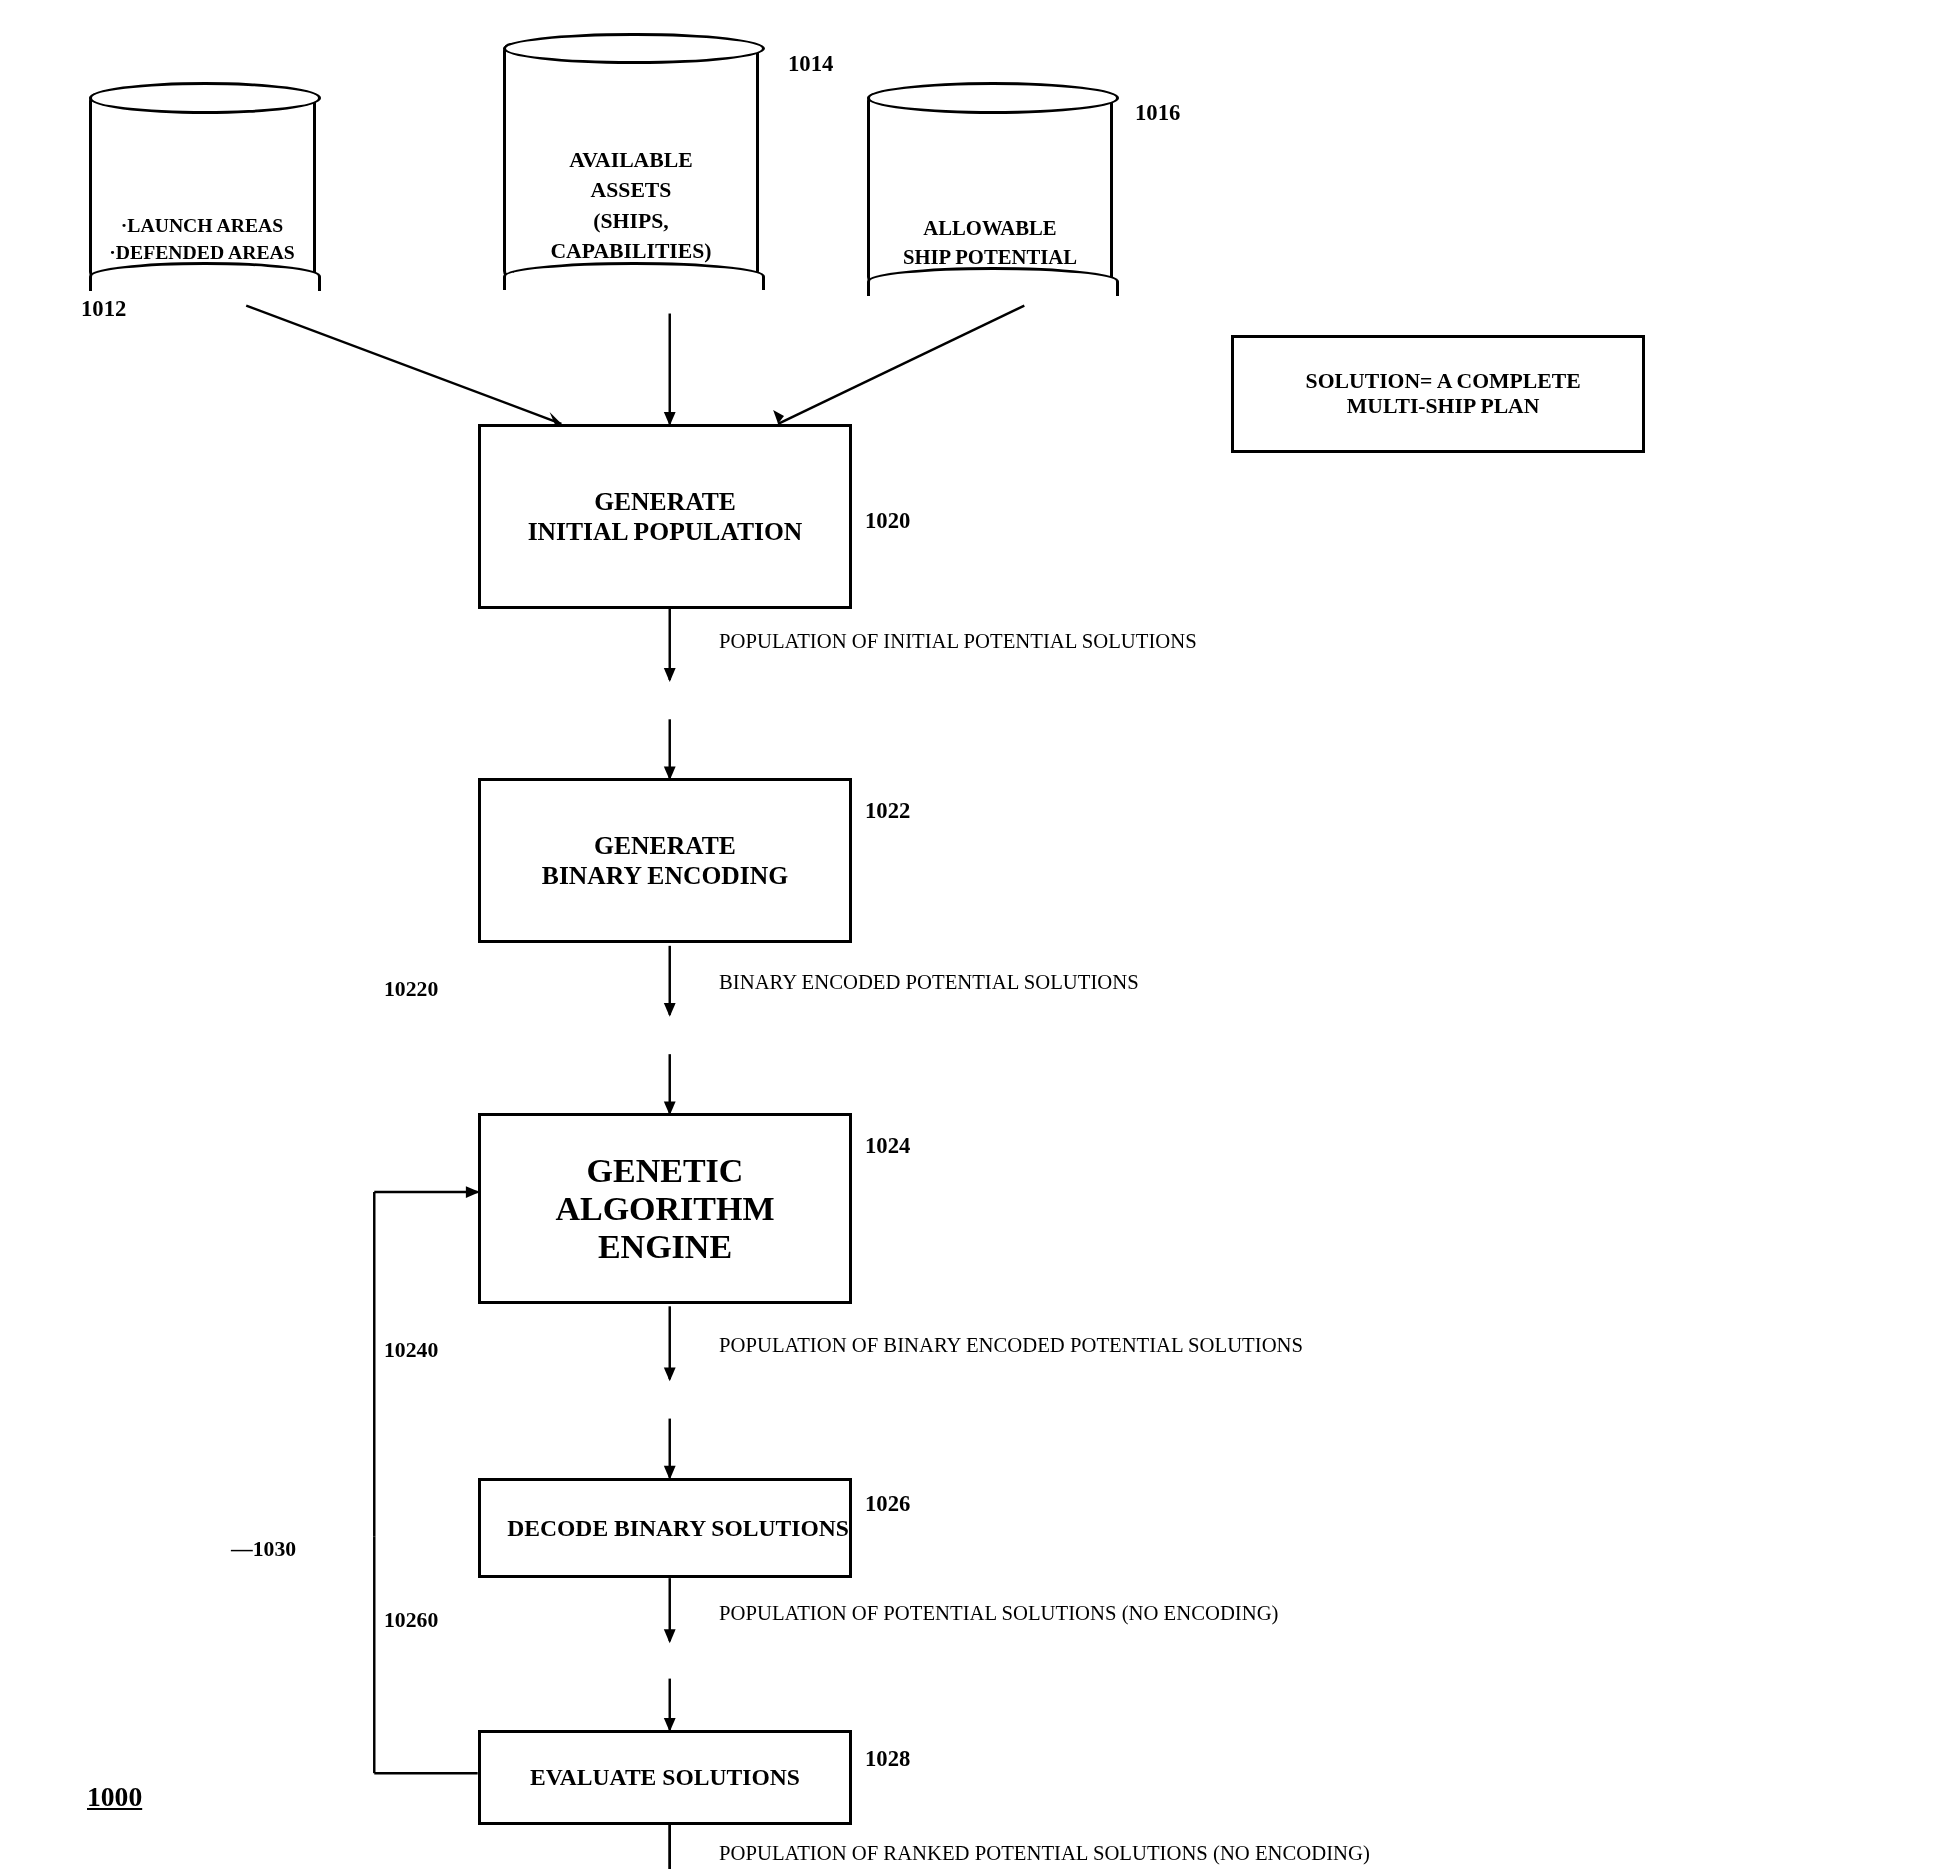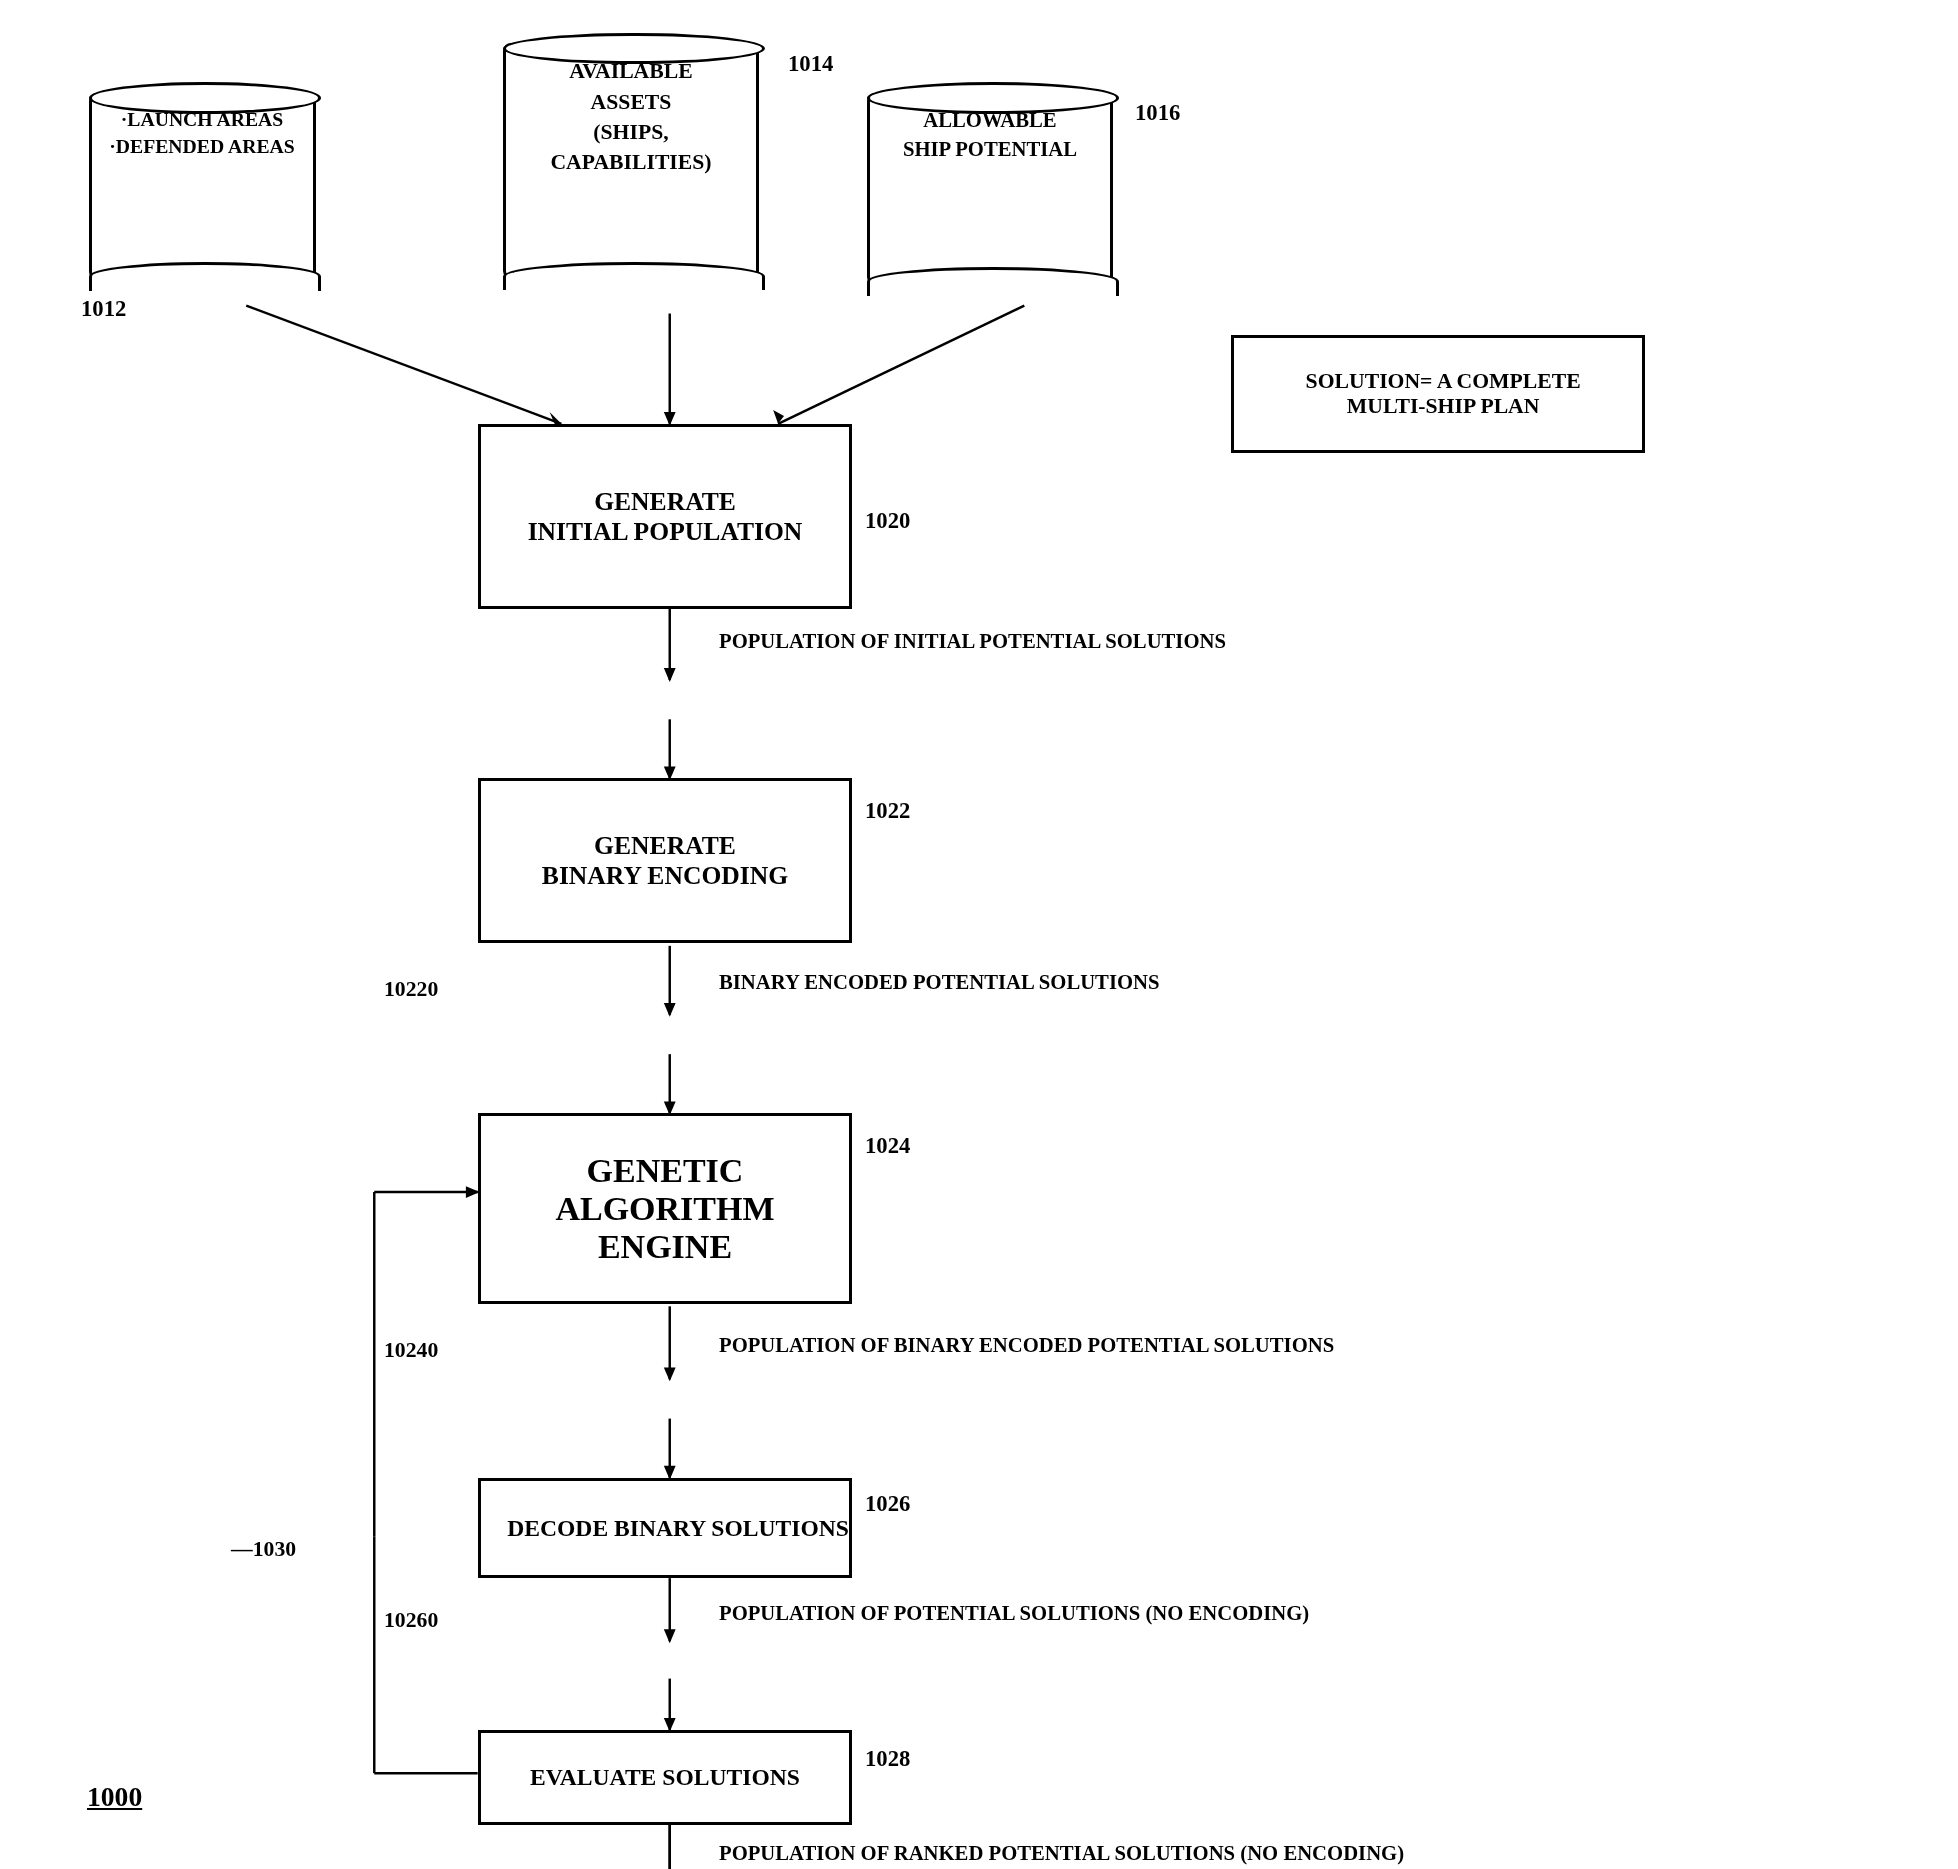--- a/index.html
+++ b/index.html
@@ -25,21 +25,21 @@
       display: flex;
       flex-direction: column;
       align-items: center;
       justify-content: center;
     }
     .cylinder-body {
       border: 3px solid #000;
       border-radius: 7.9px;
       background: #fff;
       display: flex;
-      align-items: flex-start;
+      align-items: flex-end;
       justify-content: center;
       text-align: center;
       font-size: 21.7px;
       font-weight: bold;
       padding: 9.9px 13.8px;
       position: relative;
     }
     .cylinder-body::before {
       content: '';
       position: absolute;
@@ -74,21 +74,21 @@
       justify-content: center;
       text-align: center;
       font-size: 23.6px;
       font-weight: bold;
     }
 
     
     .label {
       position: absolute;
       font-size: 20.7px;
-      font-weight: bold;
+      font-weight: normal;
       font-family: 'Times New Roman', Times, serif;
     }
 
     .ref-label {
       position: absolute;
       font-size: 22.7px;
       font-weight: bold;
       font-family: 'Times New Roman', Times, serif;
     }
 

